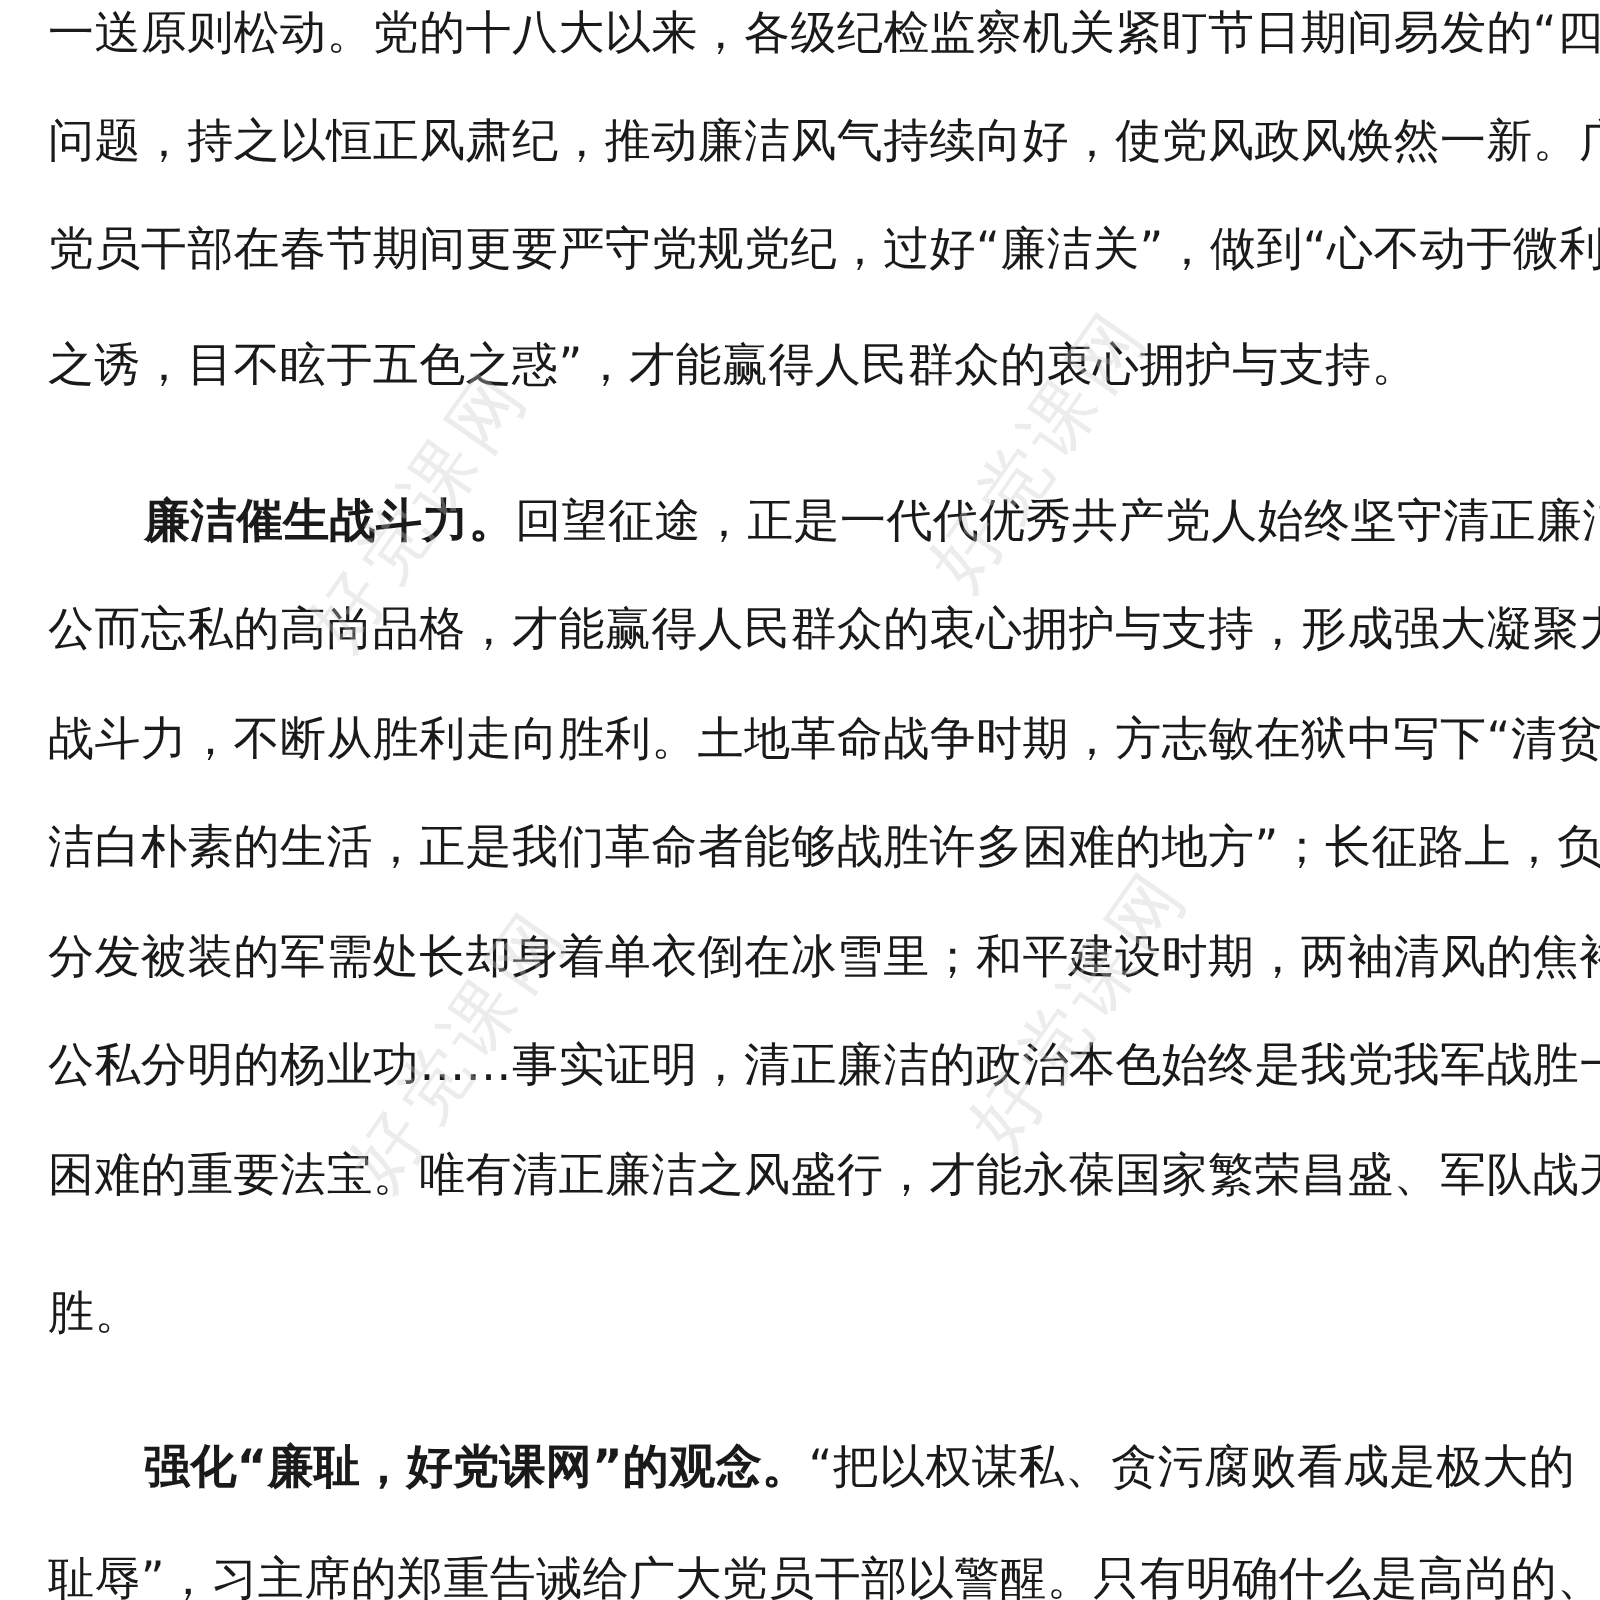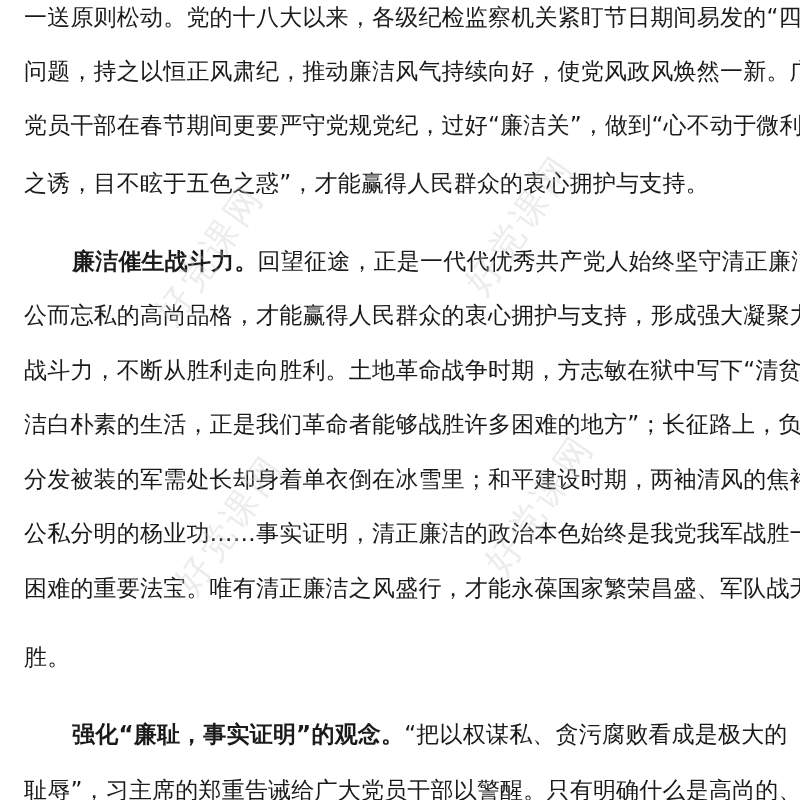--- a/index.html
+++ b/index.html
@@ -58,21 +58,21 @@
   </div>
   <div class="line" style="top:300px">公而忘私的高尚品格，才能赢得人民群众的衷心拥护与支持，形成强大凝聚力和</div>
   <div class="line" style="top:355px">战斗力，不断从胜利走向胜利。土地革命战争时期，方志敏在狱中写下“清贫，</div>
   <div class="line" style="top:409px">洁白朴素的生活，正是我们革命者能够战胜许多困难的地方”；长征路上，负责</div>
   <div class="line" style="top:464px">分发被装的军需处长却身着单衣倒在冰雪里；和平建设时期，两袖清风的焦裕禄、</div>
   <div class="line" style="top:518px">公私分明的杨业功……事实证明，清正廉洁的政治本色始终是我党我军战胜一切</div>
   <div class="line" style="top:573px">困难的重要法宝。唯有清正廉洁之风盛行，才能永葆国家繁荣昌盛、军队战无不</div>
   <div class="line" style="top:642px">胜。</div>
 
   <div class="line indent" style="top:719px">
-    <span class="bold">强化“廉耻，事实证明”的观念。</span><span>“把以权谋私、贪污腐败看成是极大的</span>
+    <span class="bold">强化“廉耻，好党课网”的观念。</span><span>“把以权谋私、贪污腐败看成是极大的</span>
   </div>
   <div class="line" style="top:775px">耻辱”，习主席的郑重告诫给广大党员干部以警醒。只有明确什么是高尚的、什</div>
 </div>
 
 <div class="watermark" style="left:130px;top:230px">好党课网</div>
 <div class="watermark" style="left:440px;top:200px">好党课网</div>
 <div class="watermark" style="left:150px;top:500px">好党课网</div>
 <div class="watermark" style="left:460px;top:480px">好党课网</div>
 
 </body></html>

